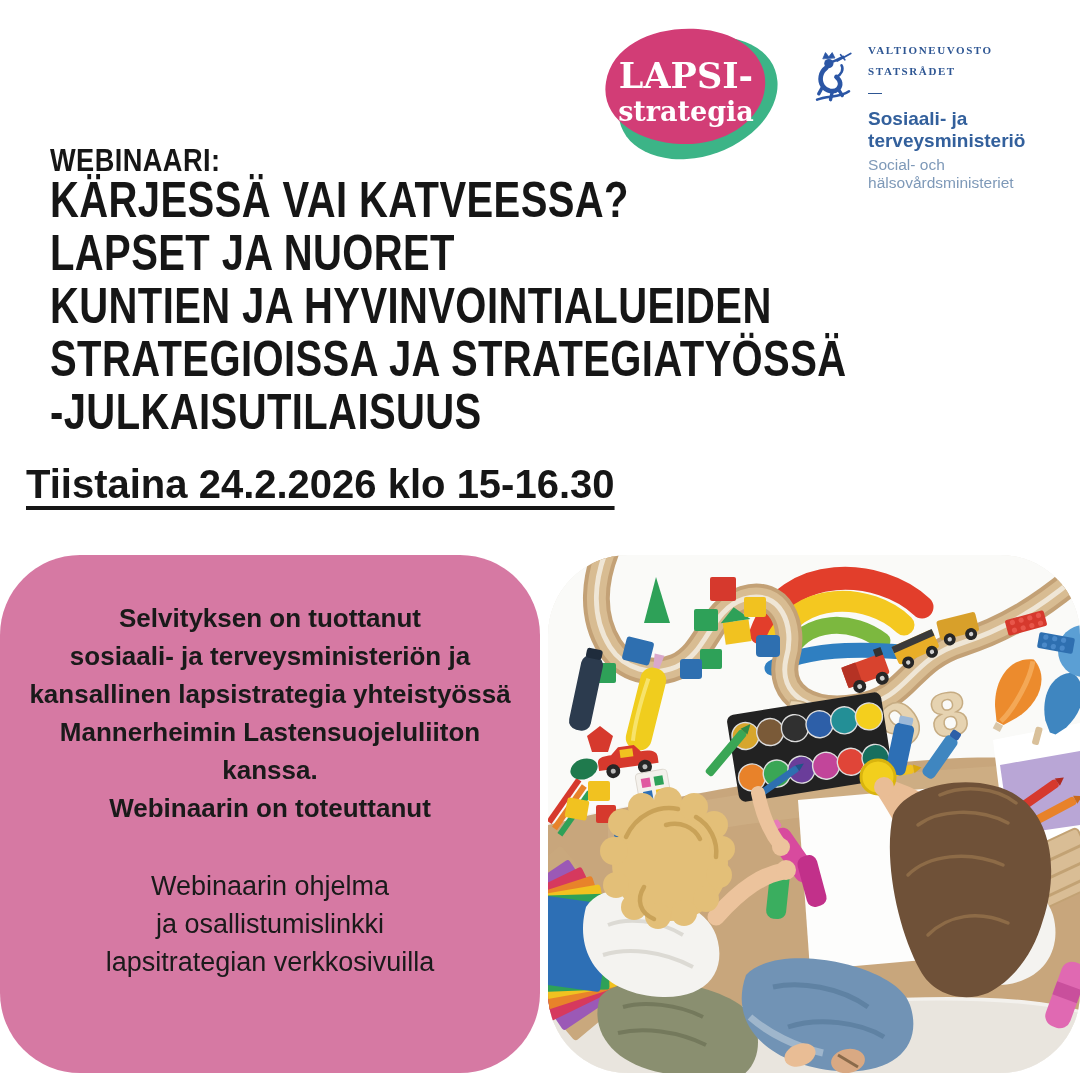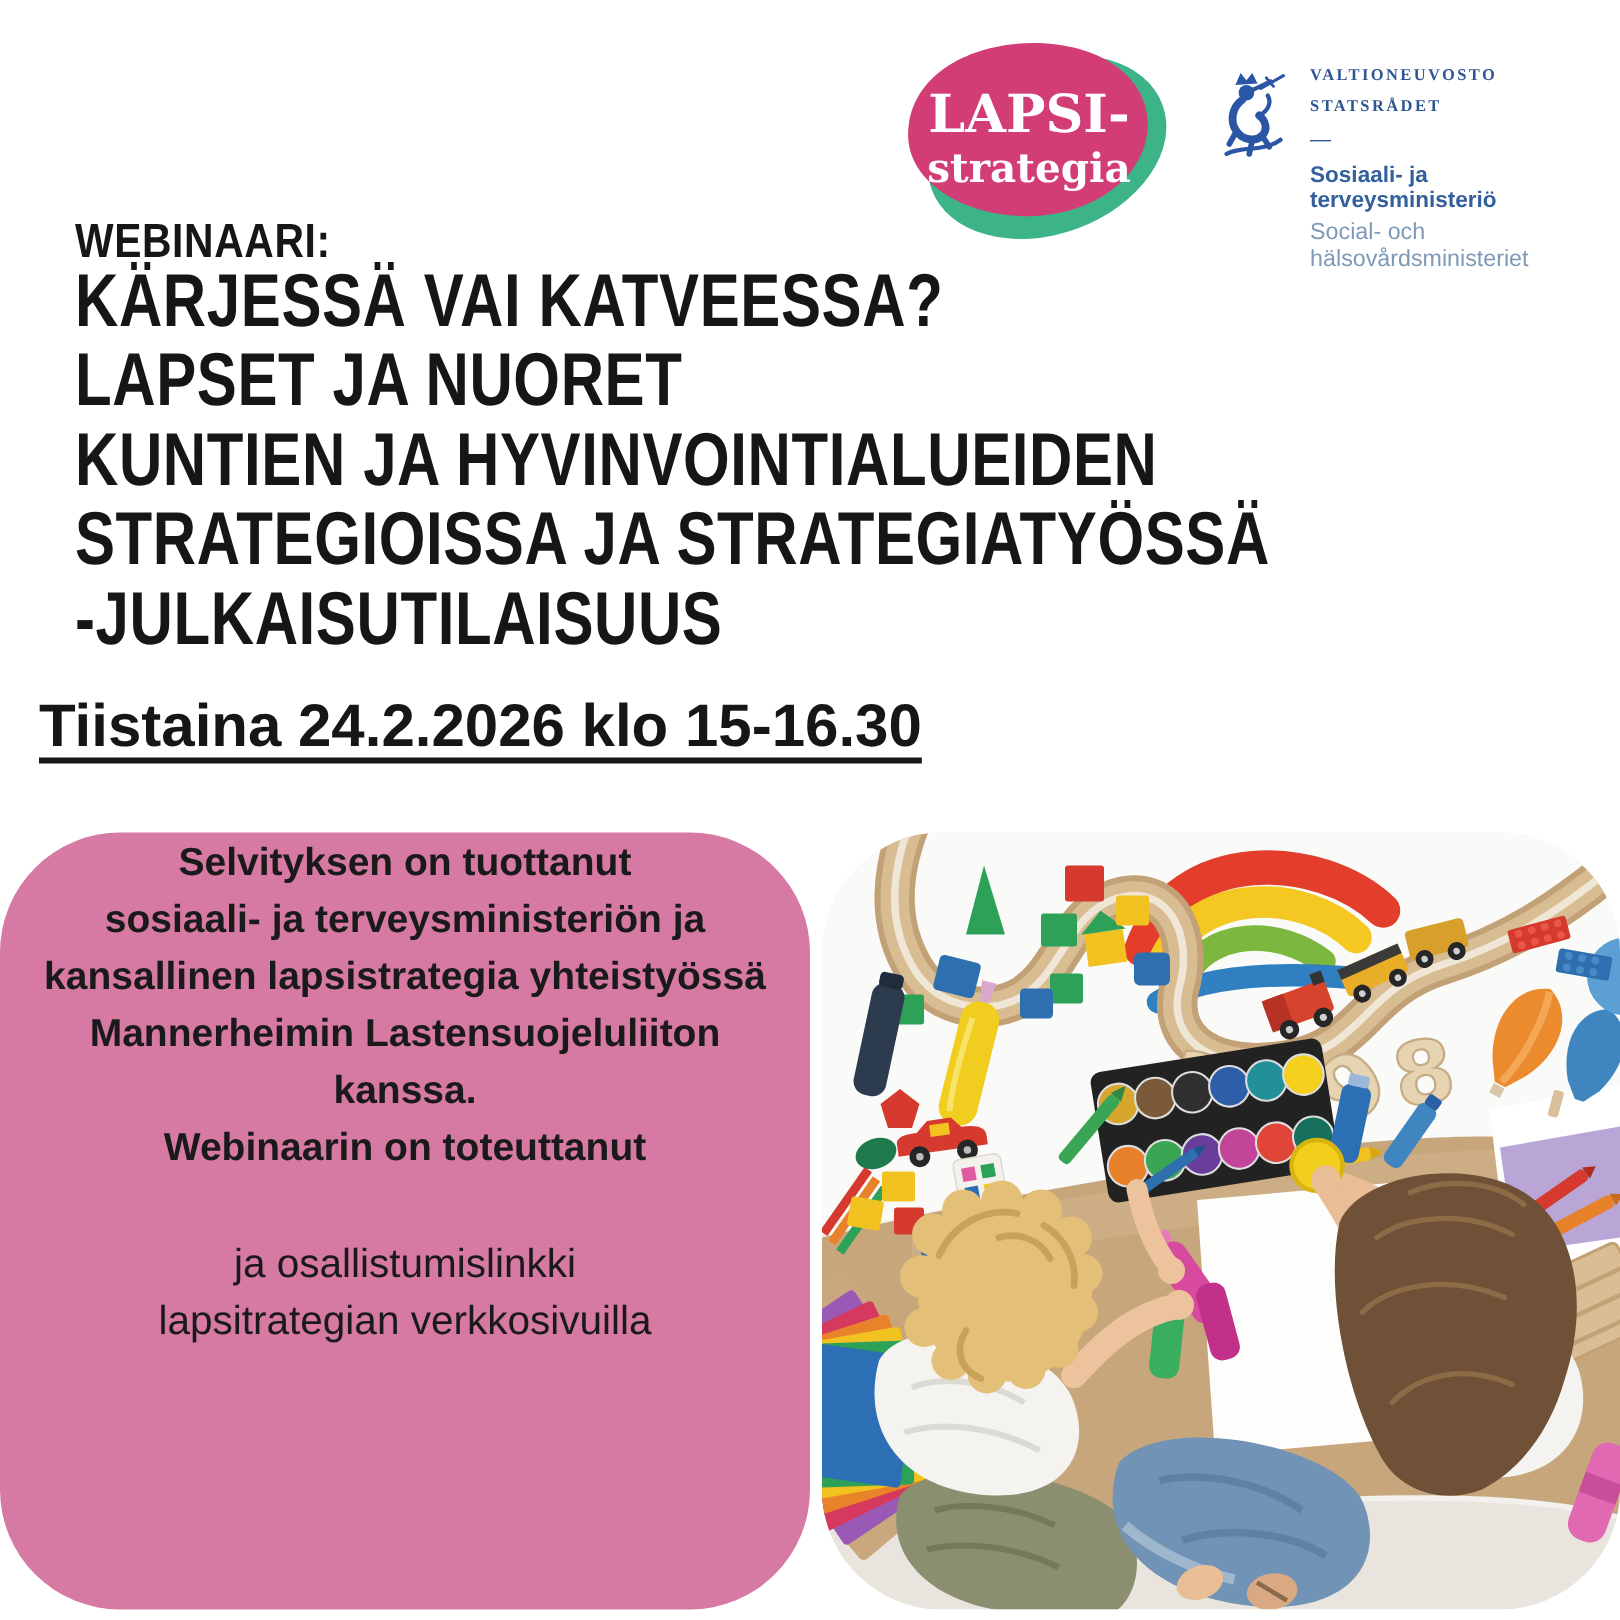--- a/index.html
+++ b/index.html
@@ -8,33 +8,33 @@
     overflow:hidden;font-family:"Liberation Sans",sans-serif;color:#161616;
   }
   
   .lapsi-logo{position:absolute;left:598px;top:24px;width:188px;height:140px;}
   .gov-logo{position:absolute;left:812px;top:40px;display:flex;align-items:flex-start;}
   .gov-lion{width:52px;height:62px;margin-top:6px;}
   .gov-text{margin-left:14px;}
   .gov-name{font-family:"Liberation Serif",serif;font-weight:bold;font-size:11px;
     letter-spacing:1.6px;color:#2e5693;line-height:21px;}
   .gov-dash{color:#2e5693;font-size:14px;line-height:10px;margin-top:5px;}
-  .gov-fi{font-size:15px;font-weight:bold;color:#33609c;margin-top:11px;}
+  .gov-fi{font-size:19px;font-weight:bold;color:#33609c;margin-top:11px;}
   .gov-sv{font-size:15.5px;font-weight:normal;color:#7e99b8;margin-top:4px;}
   
   .eyebrow{position:absolute;left:50px;top:142px;font-size:32px;font-weight:bold;
     transform:scaleX(.85);transform-origin:left top;white-space:nowrap;letter-spacing:.5px;}
   .title{position:absolute;left:50px;top:174px;}
   .title-line{font-size:50px;font-weight:bold;line-height:53px;white-space:nowrap;
     transform:scaleX(.8);transform-origin:left top;letter-spacing:.5px;}
   .date{position:absolute;left:26px;top:462px;font-size:40px;font-weight:bold;white-space:nowrap;
     text-decoration:underline;text-decoration-thickness:4px;text-underline-offset:8px;}
   
   .info-box{position:absolute;left:0;top:555px;width:540px;height:518px;border-radius:80px;
-    background:#d679a3;text-align:center;box-sizing:border-box;color:#1a1a1a;}
+    background:#d679a3;text-align:center;padding-top:44px;box-sizing:border-box;color:#1a1a1a;}
   .info-bold div{font-size:26px;font-weight:bold;line-height:38px;}
   .info-reg{margin-top:40px;}
   .info-reg div{font-size:27px;font-weight:normal;line-height:38px;}
   
   .photo{position:absolute;left:548px;top:555px;width:532px;height:518px;border-radius:80px;
     overflow:hidden;background:#f3f1ed;}
   .photo svg{display:block;}
   .wood-num{font-family:"DejaVu Sans",sans-serif;font-weight:bold;}
 </style>
 </head>
@@ -87,20 +87,21 @@
   <div class="info-box">
     <div class="info-bold">
       <div>Selvityksen on tuottanut</div>
       <div>sosiaali- ja terveysministeriön ja</div>
       <div>kansallinen lapsistrategia yhteistyössä</div>
       <div>Mannerheimin Lastensuojeluliiton</div>
       <div>kanssa.</div>
       <div>Webinaarin on toteuttanut</div>
     </div>
     <div class="info-reg">
+      <div>Webinaarin ohjelma</div>
       <div>ja osallistumislinkki</div>
       <div>lapsitrategian verkkosivuilla</div>
     </div>
   </div>
 
   <div class="photo" role="img" aria-label="Two children seen from above playing with a wooden train track, building blocks, watercolour paints and a painted rainbow">
     <svg viewBox="0 0 532 518" width="532" height="518">
 
       <rect width="532" height="518" fill="#f3f1ed"></rect>
       <path d="M0,0 H532 V215 C440,195 330,208 210,228 C120,243 50,256 0,268 Z" fill="#fafaf8"></path>

